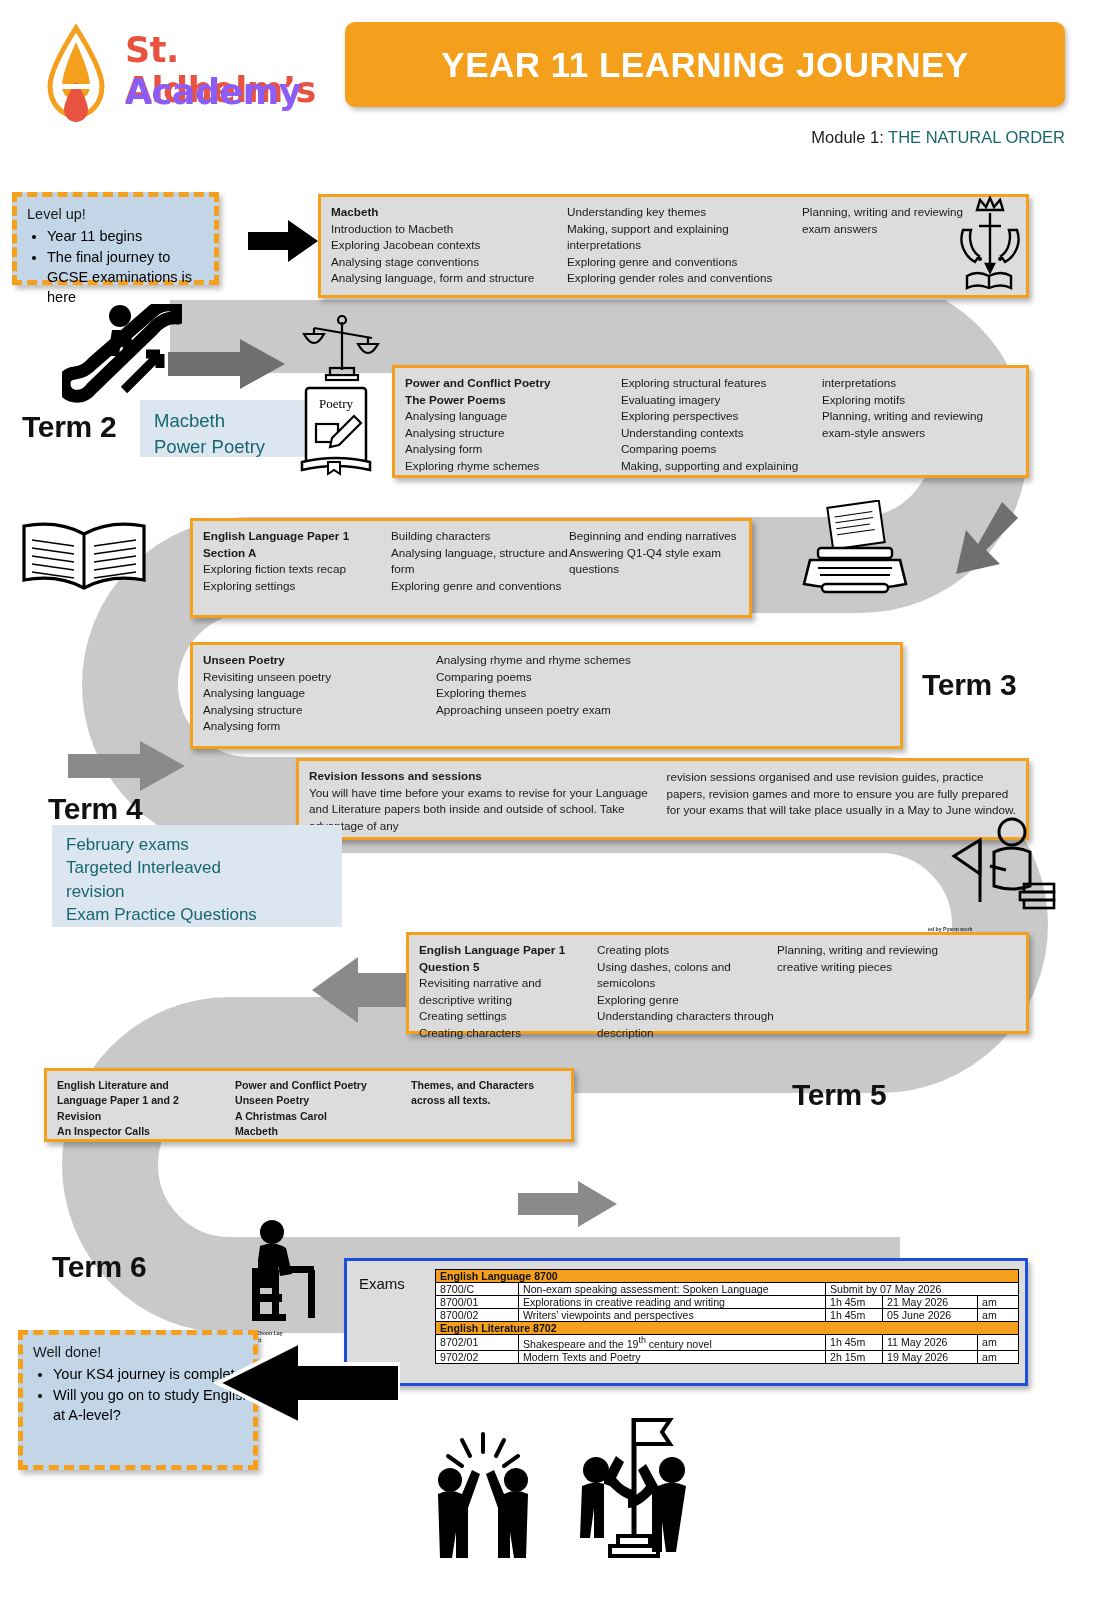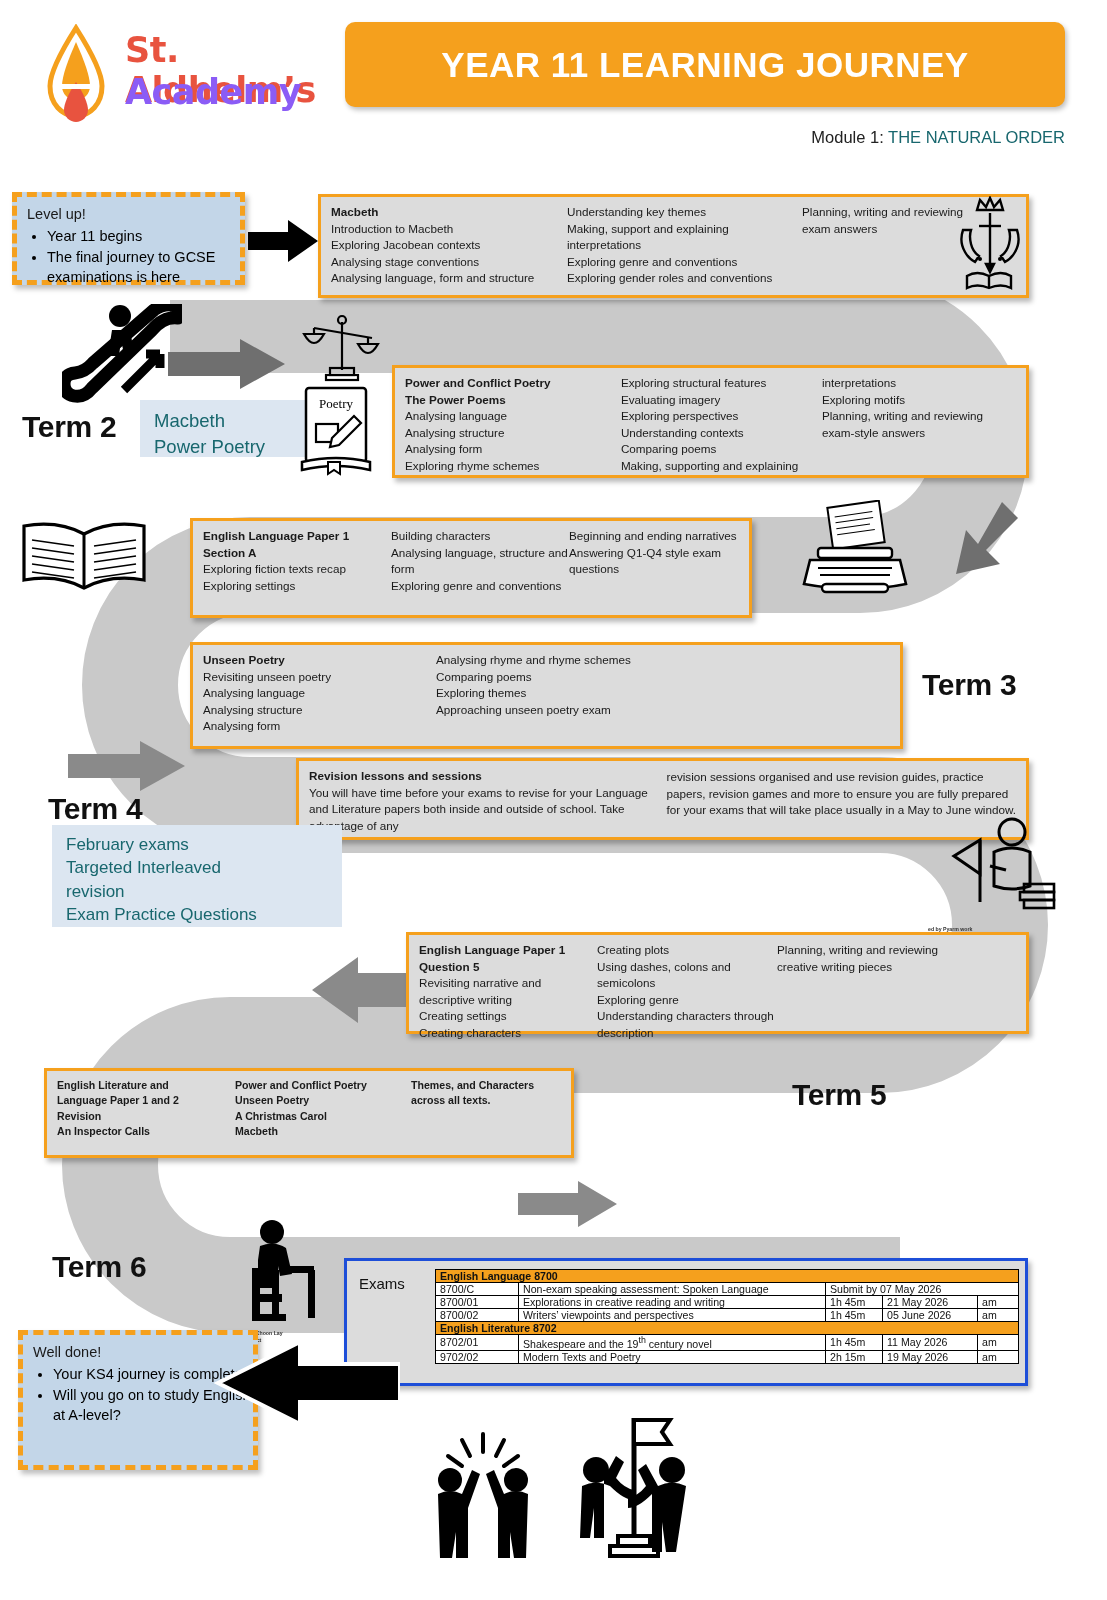--- a/index.html
+++ b/index.html
@@ -91,21 +91,21 @@
 
   <div id="title-bar">
     <span>YEAR 11 LEARNING JOURNEY</span>
   </div>
 
   <div id="module-line">
     <span class="mk">Module 1:</span>
     <span class="mv">THE NATURAL ORDER</span>
   </div>
 
-  <div class="bluebox-dashed" style="left:12px;top:192px;width:233px;height:93px;">
+  <div class="bluebox-dashed" style="left:12px;top:192px;width:207px;height:93px;">
     <div class="bt">Level up!</div>
     <ul>
       <li>Year 11 begins</li>
       <li>The final journey to GCSE examinations is here</li>
     </ul>
   </div>
 
   <svg class="arrow-svg" style="left:248px;top:218px;width:72px;height:46px;" viewBox="0 0 72 46">
     <path d="M0,14 L40,14 L40,2 L70,23 L40,44 L40,32 L0,32 Z" fill="#000"></path>
   </svg>
@@ -348,21 +348,21 @@
         <span class="ln">Using dashes, colons and semicolons</span>
         <span class="ln">Exploring genre</span>
         <span class="ln">Understanding characters through description</span>
       </div>
       <div class="col" style="width:170px">
         <span class="ln">Planning, writing and reviewing creative writing pieces</span>
       </div>
     </div>
   </div>
 
-  <div class="obox" style="left:44px;top:1068px;width:530px;height:90px;">
+  <div class="obox" style="left:44px;top:1068px;width:530px;height:74px;">
     <div class="cols">
       <div class="col" style="width:178px;font-size:10.6px">
         <b style="white-space:pre-line;line-height:1.45">English Literature and
 Language Paper 1 and  2
 Revision
 An Inspector Calls</b>
       </div>
       <div class="col" style="width:176px;font-size:10.6px">
         <b style="white-space:pre-line;line-height:1.45">Power and Conflict Poetry
 Unseen Poetry

